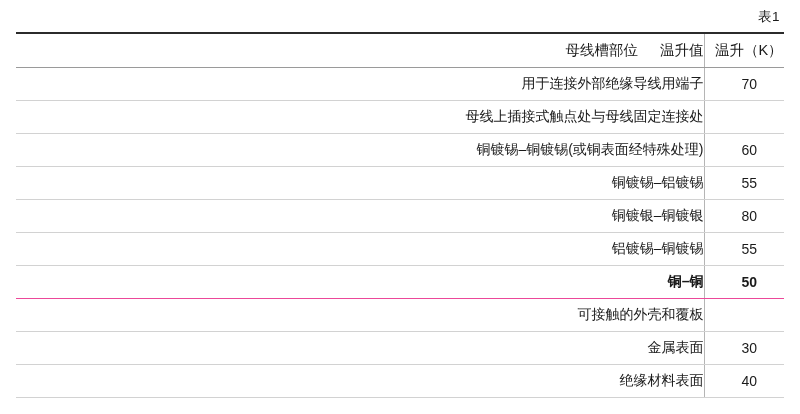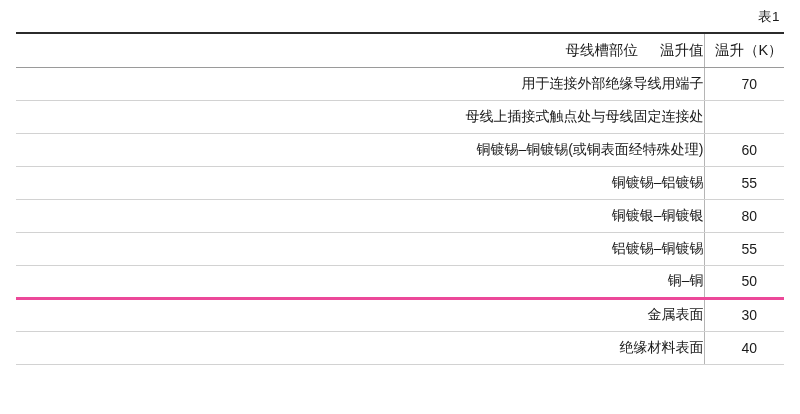--- a/index.html
+++ b/index.html
@@ -65,21 +65,22 @@
     padding-left: 10px;
     border-left: 1px solid #b5b5b5;
   }
   table.spec-table tbody tr.section td {
     border-bottom: 1px solid #d2d2d2;
   }
   table.spec-table tbody tr.section td.val {
     border-left: 1px solid #b5b5b5;
   }
   table.spec-table tbody tr.group-end td {
-    border-bottom: 3px solid #ec4899;
+    border-bottom: 1px solid #ec4899;
+    font-weight: bold;
   }
   table.spec-table tbody tr:last-child td {
     border-bottom: 1px solid #d2d2d2;
   }
   .hdr-label {
     display: inline-block;
   }
   .hdr-gap {
     display: inline-block;
     width: 14px;
@@ -131,20 +132,24 @@
         <td class="val">80</td>
       </tr>
       <tr>
         <td>铝镀锡–铜镀锡</td>
         <td class="val">55</td>
       </tr>
       <tr class="group-end">
         <td>铜–铜</td>
         <td class="val">50</td>
       </tr>
+      <tr class="section">
+        <td>可接触的外壳和覆板</td>
+        <td class="val"></td>
+      </tr>
       <tr>
         <td>金属表面</td>
         <td class="val">30</td>
       </tr>
       <tr>
         <td>绝缘材料表面</td>
         <td class="val">40</td>
       </tr>
     </tbody>
   </table>

